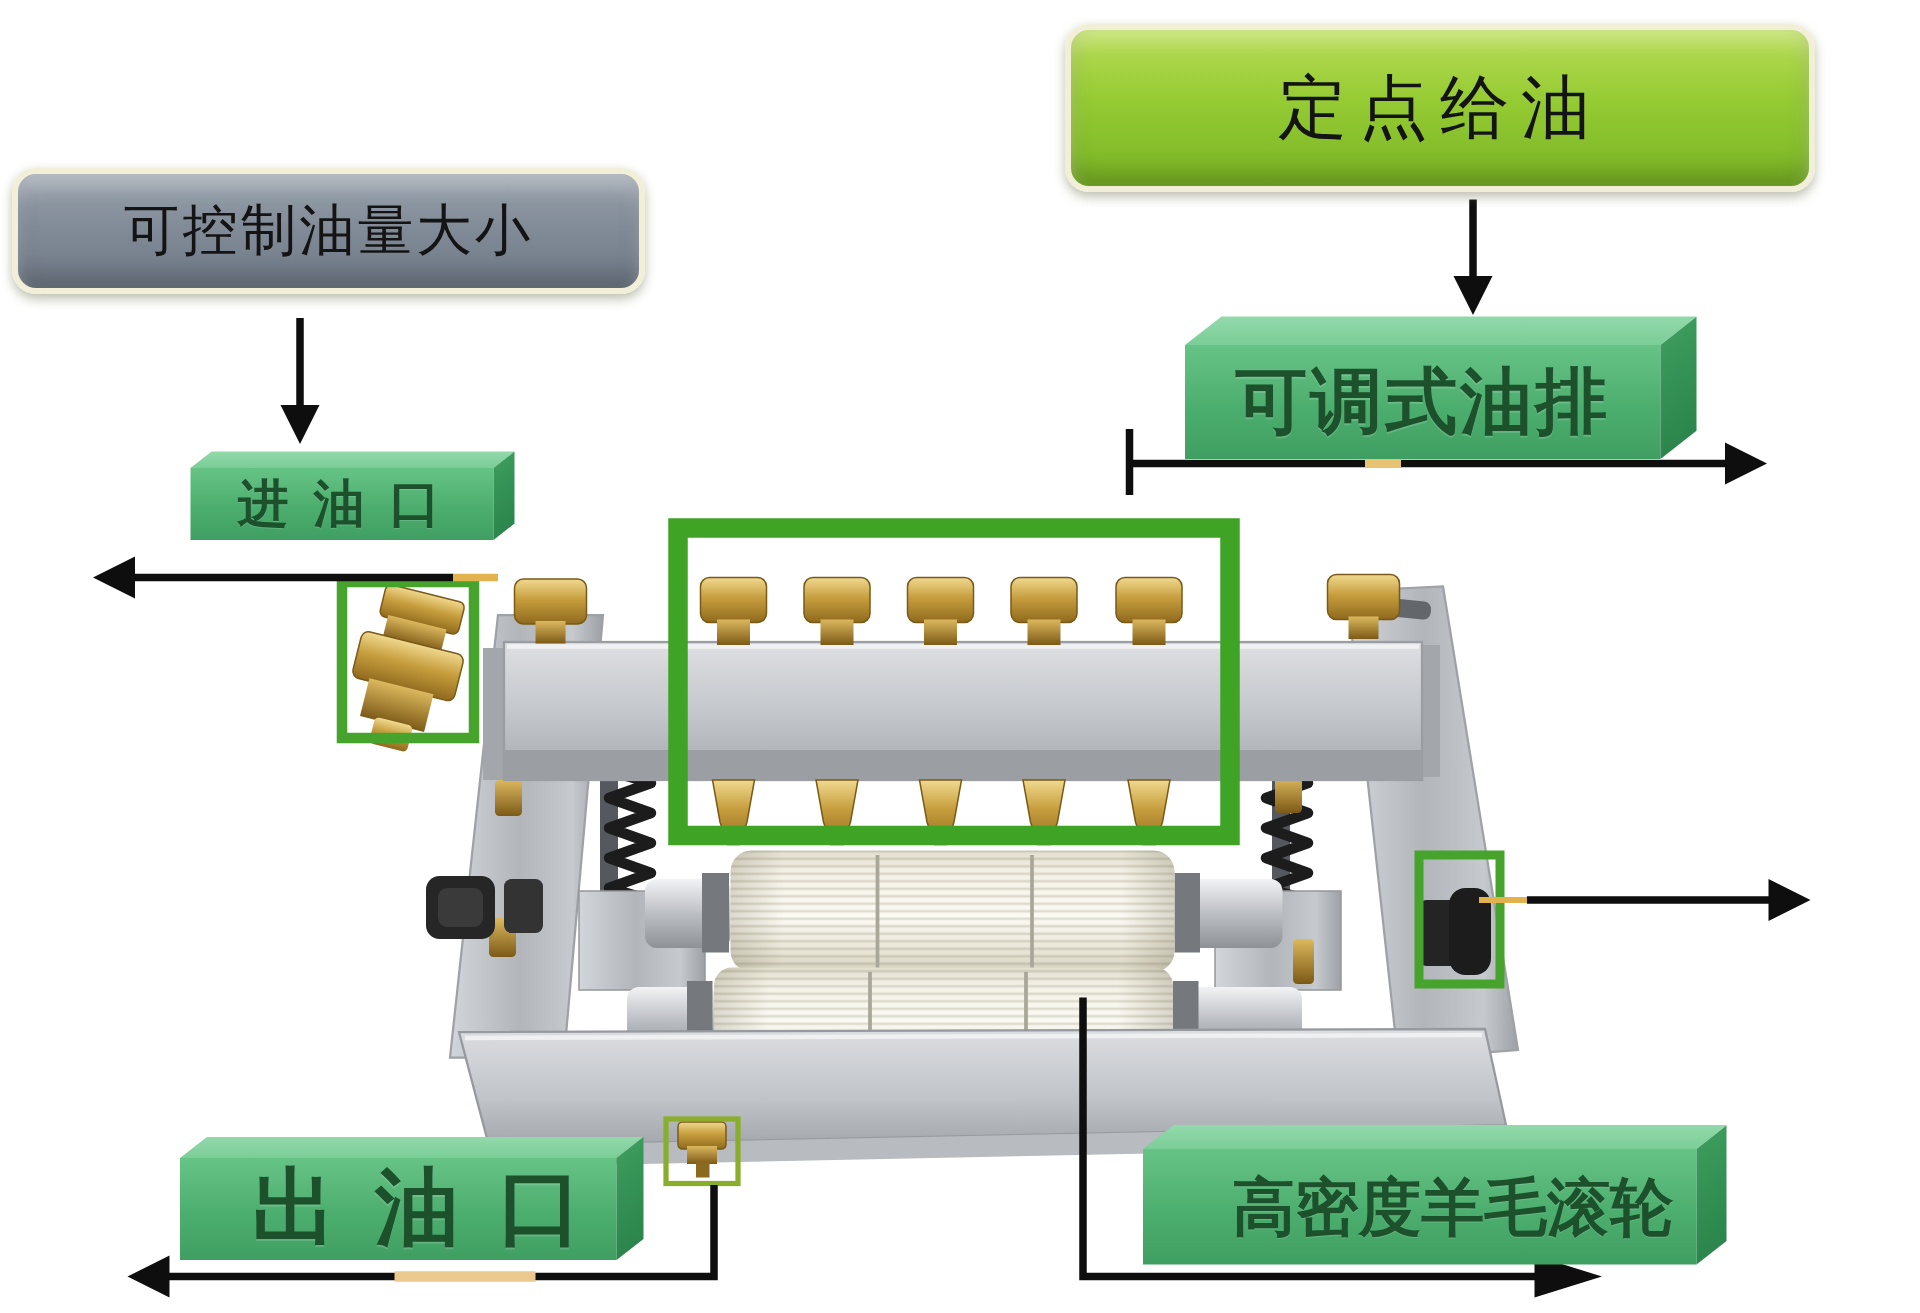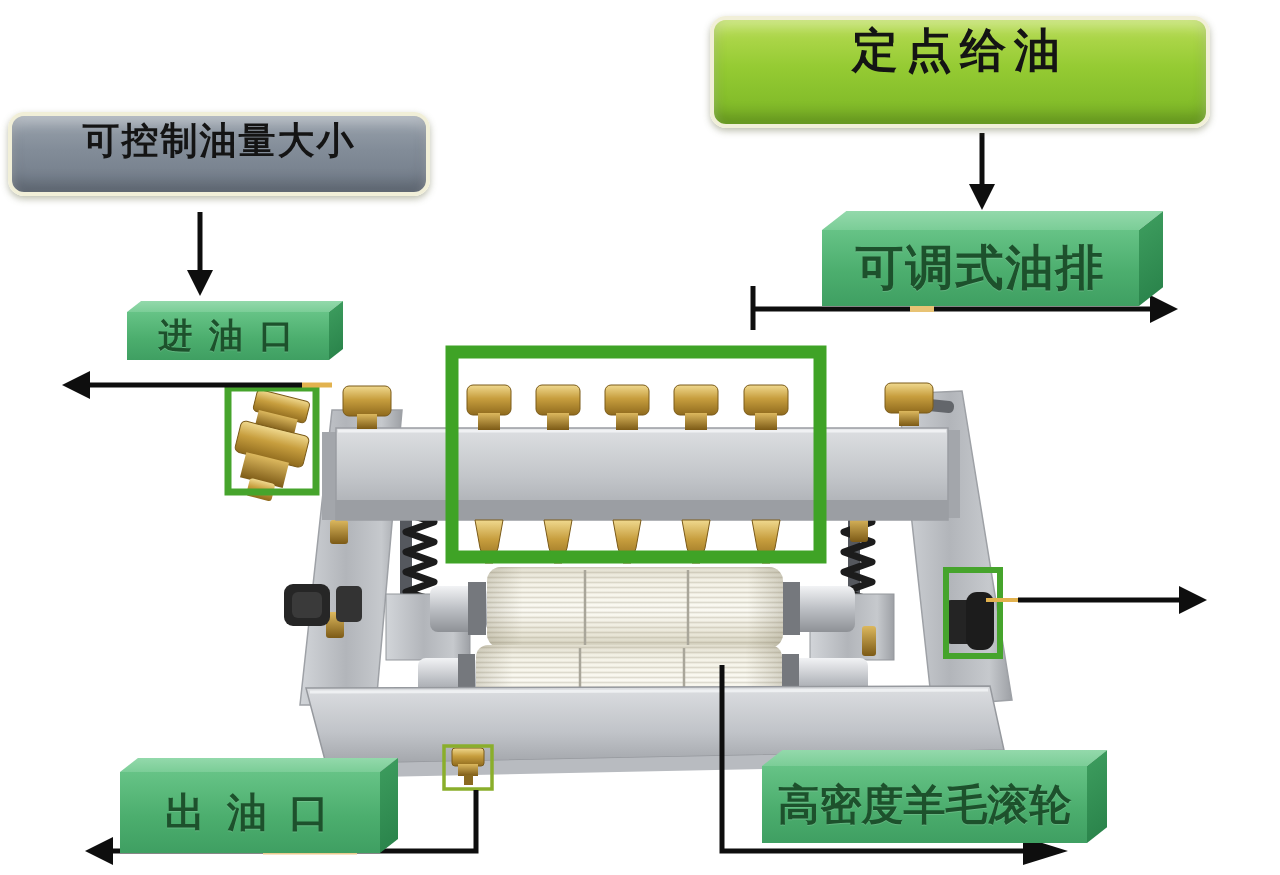--- a/index.html
+++ b/index.html
@@ -6,24 +6,24 @@
   #stage {
     position:relative; width:1280px; height:875px;
     overflow:hidden; background:#ffffff;
     font-family:"Liberation Sans", sans-serif;
   }
   #machine-svg { position:absolute; left:0; top:0; z-index:1; }
 
   
   .bubble {
     position:absolute; z-index:3;
-    display:flex; align-items:flex-start; justify-content:center;
+    display:flex; align-items:center; justify-content:center;
     border:4px solid #f1efd8; border-radius:16px;
     box-shadow:0 3px 7px rgba(110,115,80,.45), inset 0 8px 12px rgba(255,255,255,.30), inset 0 -10px 14px rgba(0,0,0,.18);
-    font-weight:bold; color:#141414;
+    font-weight:normal; color:#141414;
   }
   .bubble.gray  { background:linear-gradient(180deg,#9aa3ad 0%,#828c98 45%,#707a87 100%); }
   .bubble.green { background:linear-gradient(180deg,#b9dc55 0%,#95cb33 45%,#7ab525 100%); }
 
   
   .box3d {
     position:absolute; z-index:3;
     display:flex; align-items:center; justify-content:center;
     background:linear-gradient(180deg,#66c386 0%,#4cae6e 55%,#3f9f62 100%);
     color:#1d512c;
@@ -279,26 +279,26 @@
   </div>
 
   <div class="bubble green" style="left:710px; top:16px; width:492px; height:104px; font-size:46px; letter-spacing:8px;">
     <span class="lbl">定点给油</span>
   </div>
 
   <div class="box3d" style="left:85px; top:312px; width:202px; height:48px; --d:11px; --w:14px; font-size:34px; letter-spacing:4px;margin-left:42px;">
     <span class="lbl">进 油 口</span>
   </div>
 
-  <div class="box3d" style="left:790px; top:230px; width:317px; height:76px; --d:19px; --w:24px; font-size:48px; letter-spacing:2px;margin-left:32px;">
+  <div class="box3d" style="left:790px; top:230px; width:317px; height:76px; --d:19px; --w:24px; font-size:48px; letter-spacing:2px;">
     <span class="lbl">可调式油排</span>
   </div>
 
 
-  <div class="box3d" style="left:120px; top:772px; width:260px; height:81px; --d:14px; --w:18px; font-size:40px; letter-spacing:6px;">
+  <div class="box3d" style="left:120px; top:772px; width:260px; height:68px; --d:14px; --w:18px; font-size:56px; letter-spacing:6px;padding-left:31px;">
     <span class="lbl">出 油 口</span>
   </div>
 
-  <div class="box3d" style="left:762px; top:766px; width:325px; height:77px; --d:16px; --w:20px; font-size:42px;">
+  <div class="box3d" style="left:762px; top:766px; width:325px; height:77px; --d:16px; --w:20px; font-size:42px;padding-left:44px;">
     <span class="lbl">高密度羊毛滚轮</span>
   </div>
 
 </div>
 
 </body></html>

